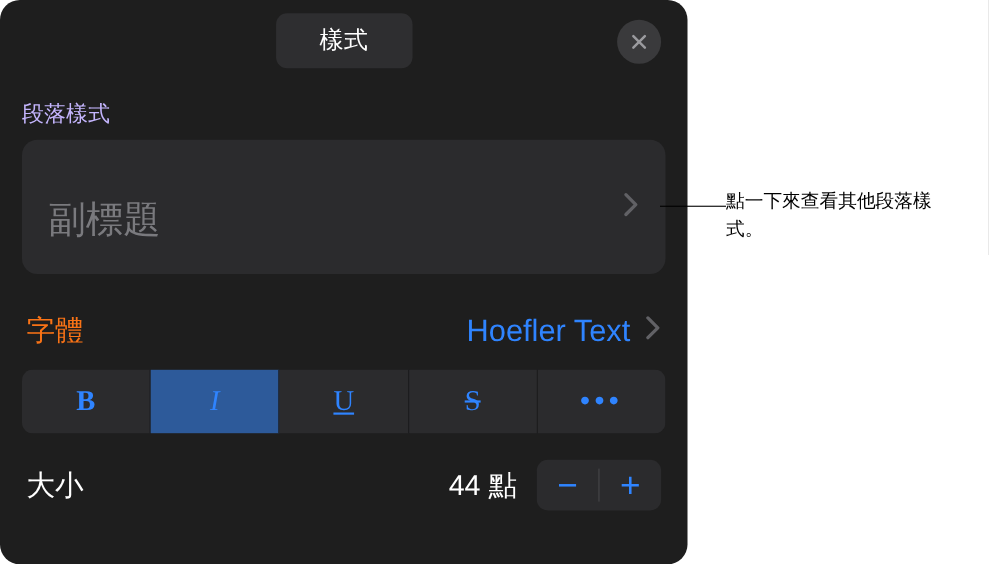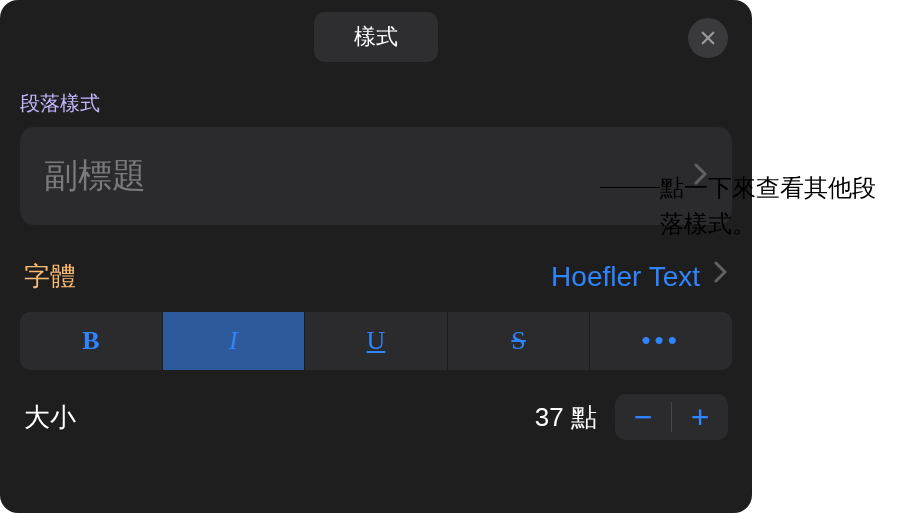--- a/index.html
+++ b/index.html
@@ -5,21 +5,21 @@
   * { box-sizing: border-box; margin: 0; padding: 0; }
   body {
     font-family: -apple-system, "Helvetica Neue", Arial, sans-serif;
     background: #fff;
     width: 899px;
     height: 513px;
     position: relative;
   }
   .panel {
     background: #1e1e1e;
-    width: 752px;
+    width: 625px;
     height: 513px;
     border-radius: 18px;
     padding: 10px 20px 20px 20px;
     color: #fff;
     position: relative;
   }
   .tabs-row {
     display: flex;
     align-items: center;
     justify-content: center;
@@ -68,38 +68,40 @@
     padding: 26px 24px;
     display: flex;
     align-items: center;
     justify-content: space-between;
     cursor: pointer;
   }
   .style-name {
     color: #7a7a7e;
     font-size: 34px;
     font-weight: 400;
+    margin-top: 24px;
   }
   .chevron {
     color: #616165;
   }
   .chevron svg { width: 14px; height: 22px; }
   .font-row {
     display: flex;
     align-items: center;
     justify-content: space-between;
     margin-top: 34px;
     padding: 0 4px;
   }
   .font-label {
-    color: #fdba74;
+    color: #f97316;
     font-size: 26px;
   }
   .font-value-wrap {
     display: flex;
+    align-items: center;
     gap: 14px;
     cursor: pointer;
   }
   .font-value {
     color: #2f84ff;
     font-size: 28px;
   }
   .style-buttons {
     display: flex;
     margin-top: 18px;
@@ -166,21 +168,21 @@
   }
   .step-divider {
     width: 1px;
     background: #46464a;
     margin: 8px 0;
   }
   .callout {
     position: absolute;
     left: 660px;
     top: 170px;
-    font-size: 24px;
+    font-size: 17px;
     color: #000;
     line-height: 1.5;
     max-width: 220px;
   }
   .callout-line {
     position: absolute;
     left: 600px;
     top: 187px;
     width: 60px;
     height: 1px;
@@ -240,21 +242,21 @@
         <span class="s">S</span>
       </div>
     <div class="style-btn">
         <span class="more">•••</span>
       </div>
   </div>
 
   <div class="size-row">
     <div class="size-label">大小</div>
     <div class="size-controls">
-      <div class="size-value">37 點</div>
+      <div class="size-value">44 點</div>
       <div class="stepper">
         <div class="step-btn">−</div>
         <div class="step-divider"></div>
         <div class="step-btn">+</div>
       </div>
     </div>
   </div>
 
 </div>
 

